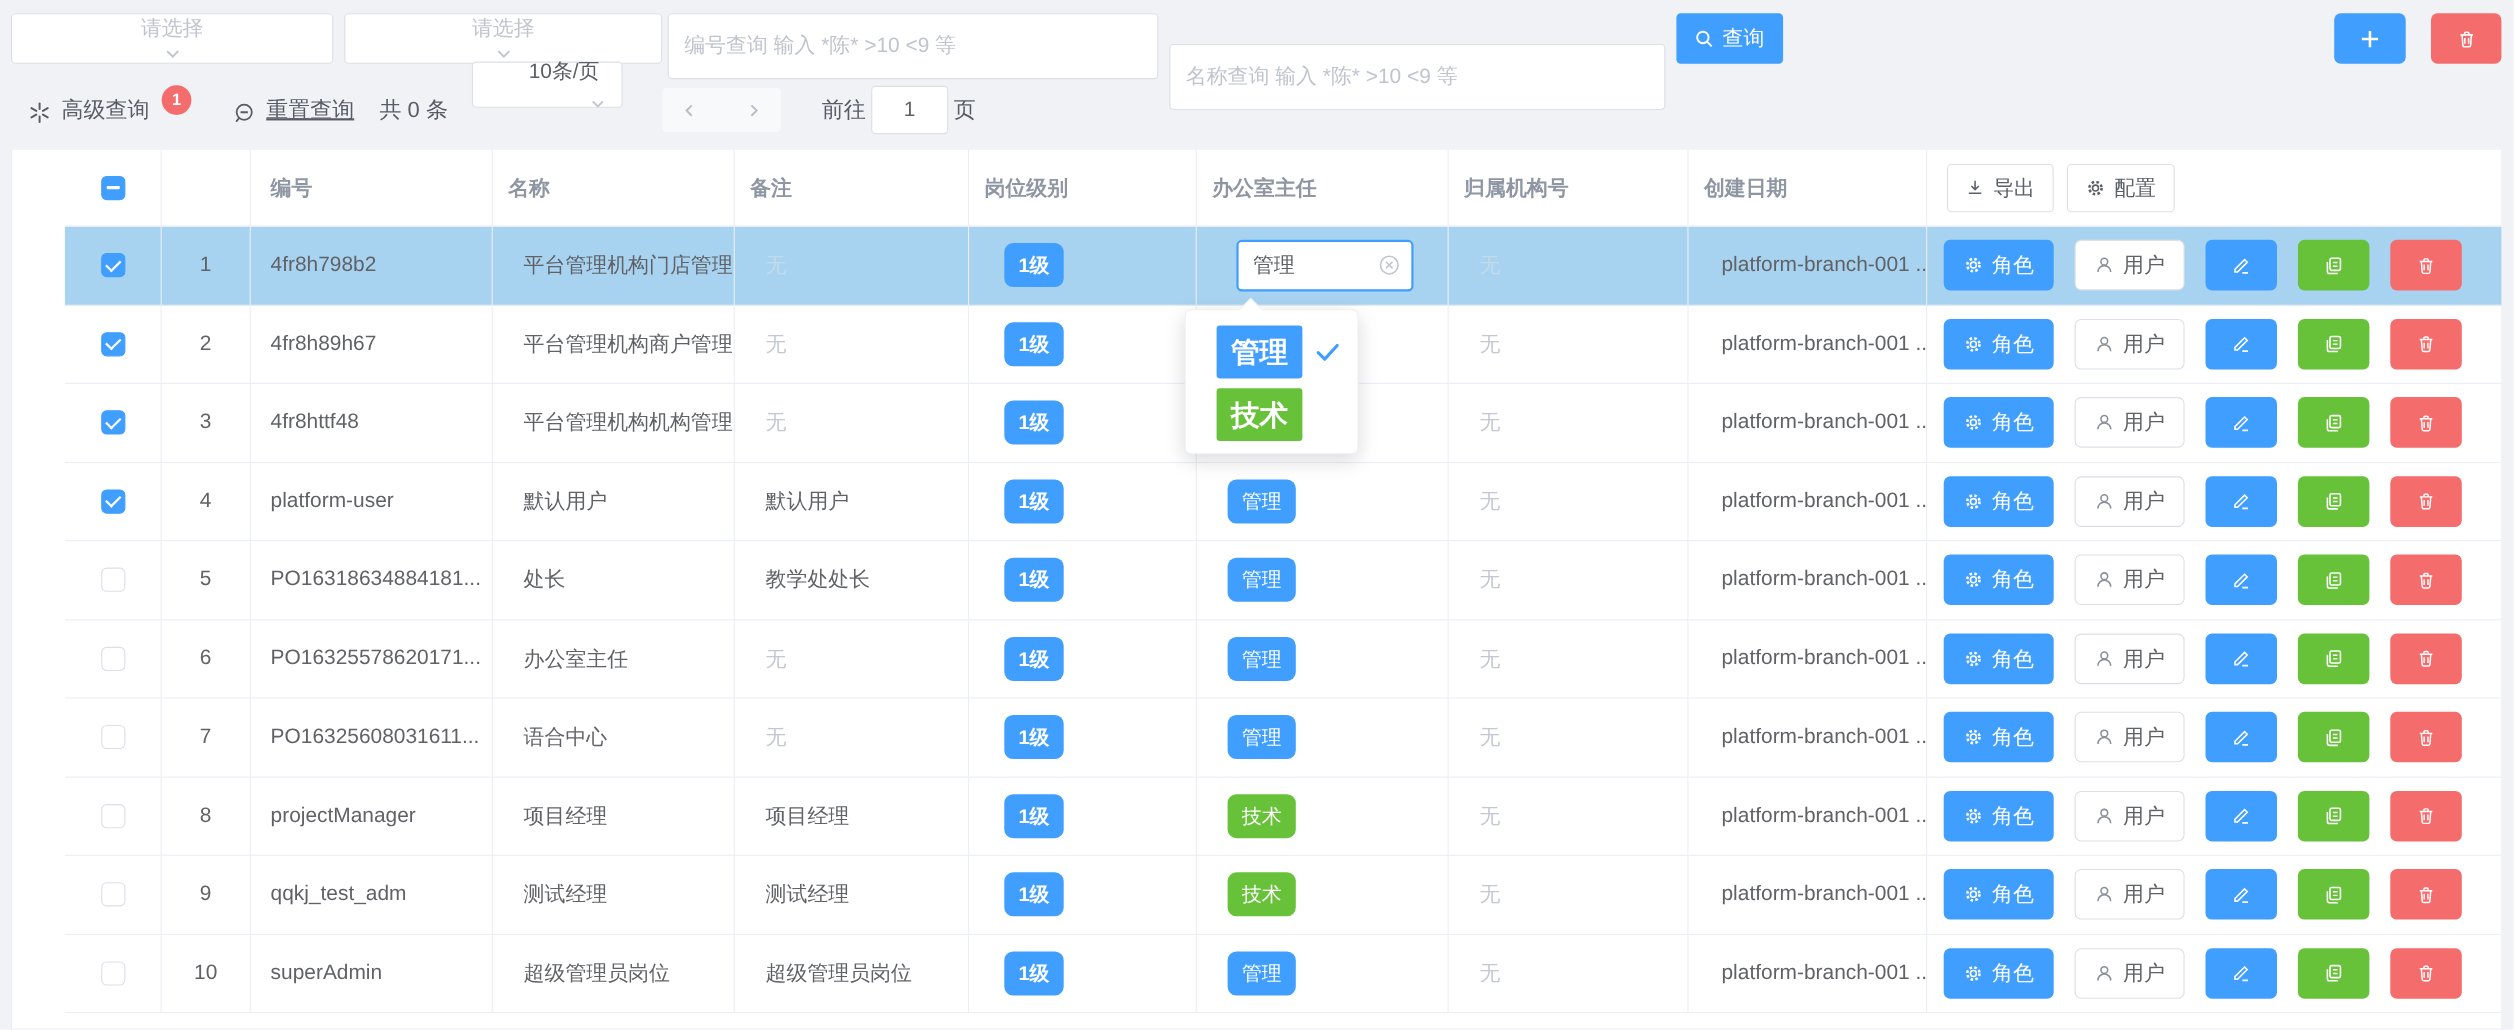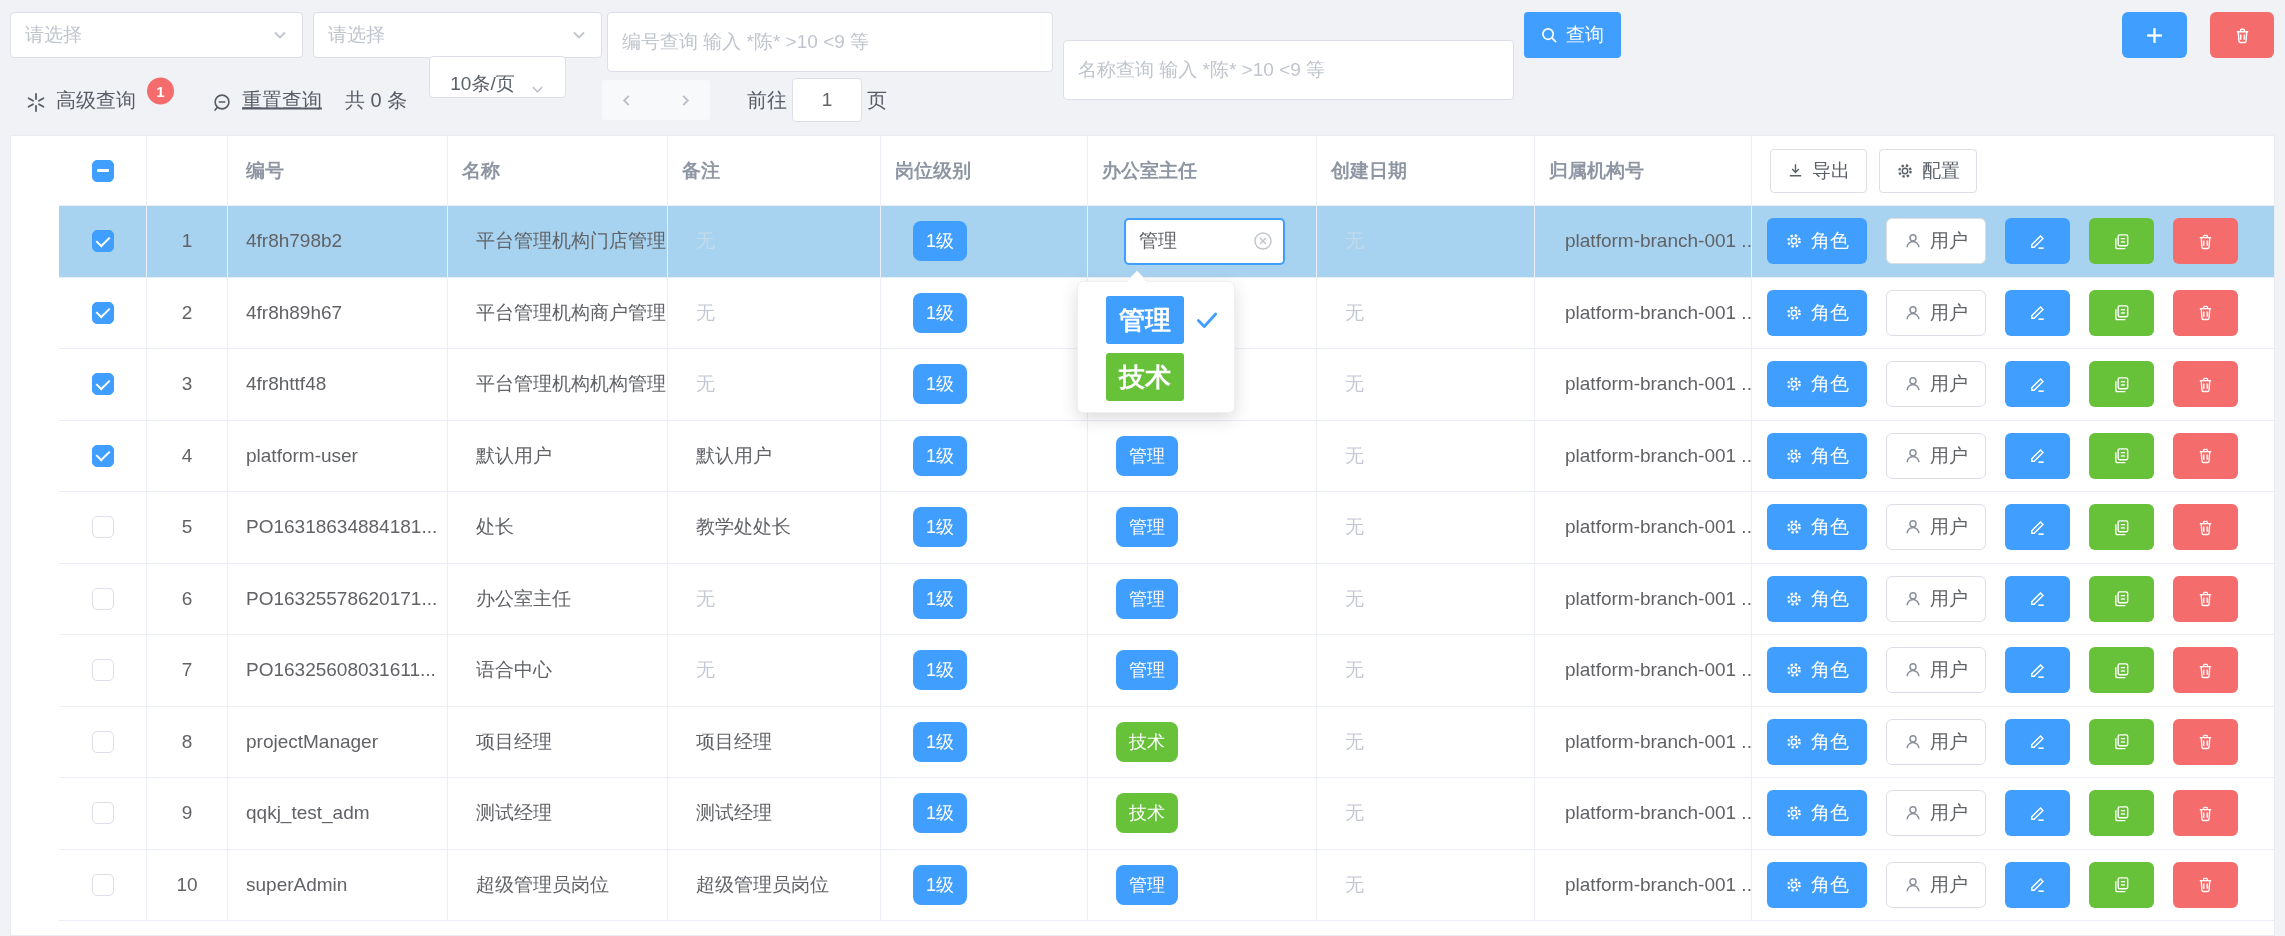--- a/index.html
+++ b/index.html
@@ -10,21 +10,21 @@
     color:#606266;
     overflow:hidden;
     position:relative;
   }
   .stage { position:absolute; inset:0; }
 
   
   .abs { position:absolute; }
   .select {
     height:46px; background:#fff; border:1px solid #dcdfe6; border-radius:4px;
-    display:flex; align-items:center; padding:0 14px; top:12px; cursor:pointer;
+    display:flex; align-items:center; padding:0 14px; top:12px; cursor:pointer;flex-direction:column;
   }
   .select .ph { color:#bfc4cd; font-size:19px; flex:1; white-space:nowrap; overflow:hidden; }
   .select svg { flex:none; }
   .tinput {
     height:60px; background:#fff; border:1px solid #dcdfe6; border-radius:4px;
     top:12px; font-size:19px; color:#606266; padding:0 14px; outline:none;
     font-family:"Liberation Sans", sans-serif;
   }
   .tinput::placeholder { color:#bfc4cd; }
   .btn {
@@ -77,21 +77,21 @@
     display:flex; align-items:center;
     border-right:1px solid #ebeef5; border-bottom:1px solid #ebeef5;
     padding:0 14px; font-size:19px; color:#606266;
     white-space:nowrap; overflow:hidden;
   }
   .thead .cell { color:#8f96a3; font-weight:bold; }
   .c-check { justify-content:center; }
   .c-index { padding-left:14px; justify-content:center; }
   .c-code  { padding-left:18px; }
   .c-name, .c-remark { padding-left:28px; }
-  .c-level { padding-left:32px; }
+  .c-level { padding-left:32px;font-weight:bold; }
   .c-type  { padding-left:28px; }
   .c-date  { padding-left:28px; }
   .c-org   { padding-left:30px; }
   .c-actions { padding-left:15px; gap:19px; border-right:none; overflow:visible; }
   .thead .c-name, .thead .c-remark, .thead .c-level, .thead .c-type, .thead .c-date, .thead .c-org { padding-left:14px; }
   .thead .c-actions { padding-left:18px; gap:12px; }
   .muted { color:#c3c8d2; }
   .trow.selected { background:#a8d3f0; }
   .trow.selected .muted { color:#c4daeb; }
 
@@ -246,22 +246,22 @@
     <div class="trow thead">
       <div class="cell c-check">
           <span class="checkbox indeterminate"></span>
         </div>
       <div class="cell c-index"></div>
       <div class="cell c-code">编号</div>
       <div class="cell c-name">名称</div>
       <div class="cell c-remark">备注</div>
       <div class="cell c-level">岗位级别</div>
       <div class="cell c-type">办公室主任</div>
+      <div class="cell c-org">归属机构号</div>
       <div class="cell c-date">创建日期</div>
-      <div class="cell c-org">归属机构号</div>
       <div class="cell c-actions">
         <button class="btn btn-export">
           <svg width="17" height="17" viewBox="0 0 18 18">
               <path d="M9 2.5 v8 M5.5 7.5 L9 11 l3.5-3.5 M3 14.5 h12" fill="none" stroke="#5b6068" stroke-width="1.5"></path>
             </svg>
           <span>导出</span>
         </button>
         <button class="btn btn-config">
           <svg width="18" height="18" viewBox="0 0 20 20">
               <circle cx="10" cy="10" r="6.2" fill="none" stroke="#5b6068" stroke-width="2.6" stroke-dasharray="2.6 2.3"></circle>

